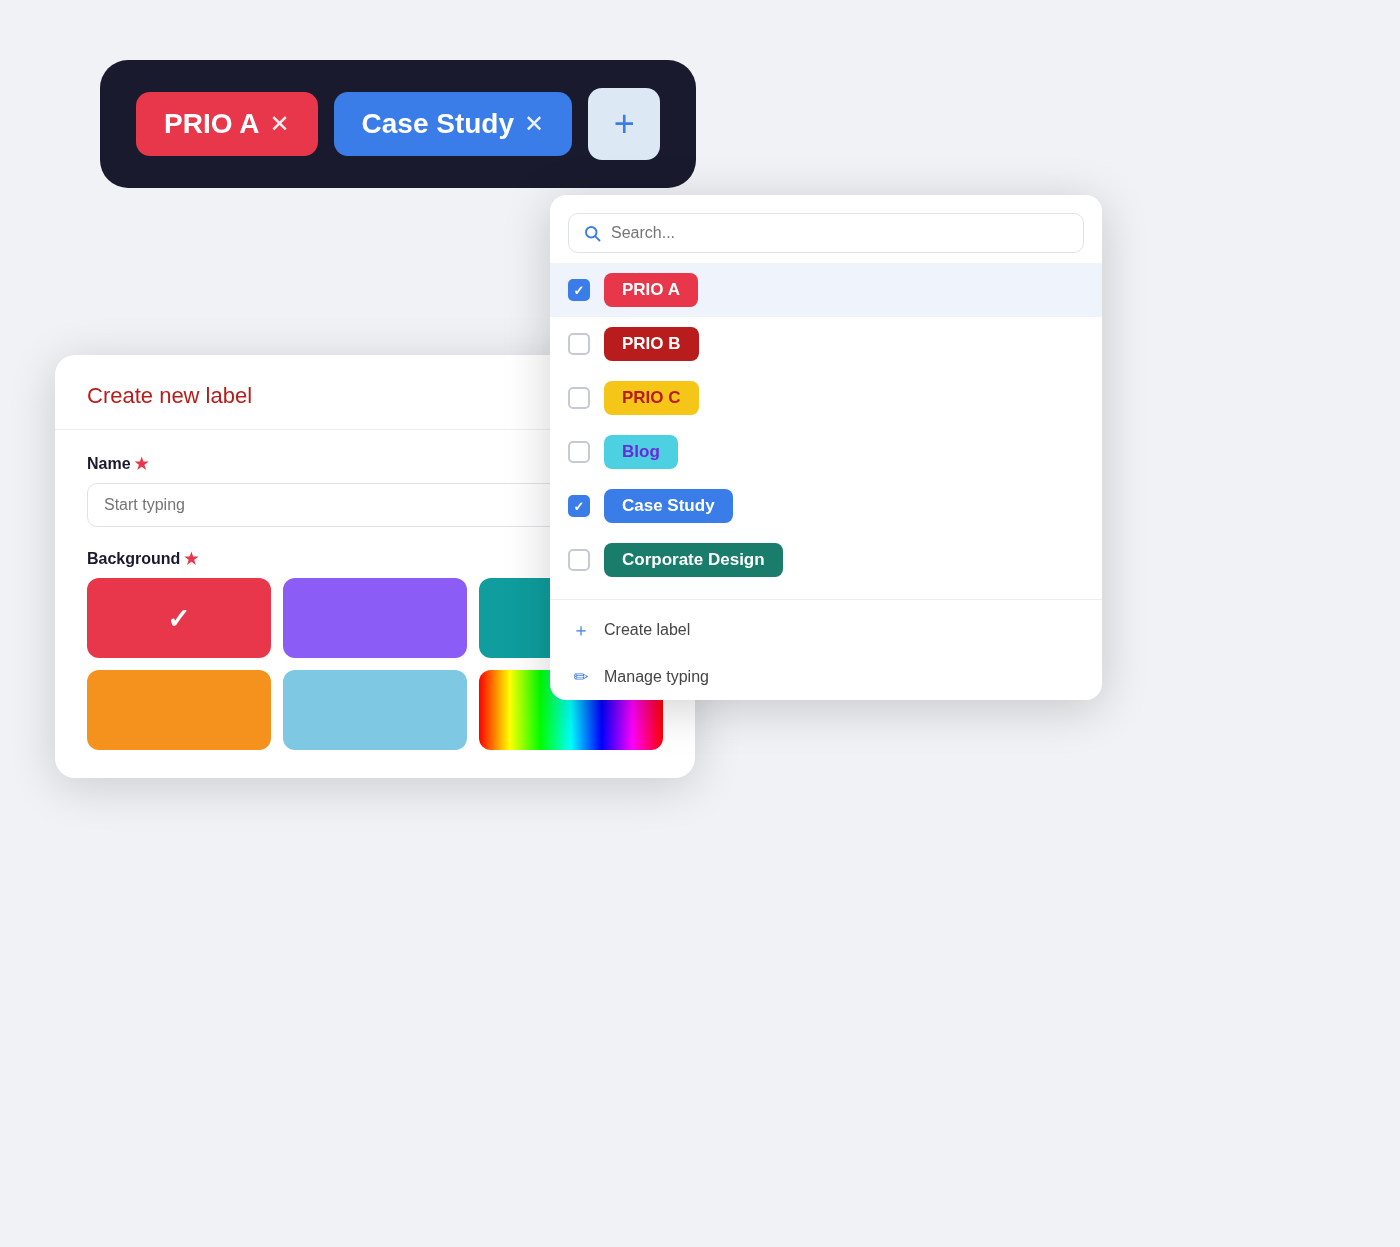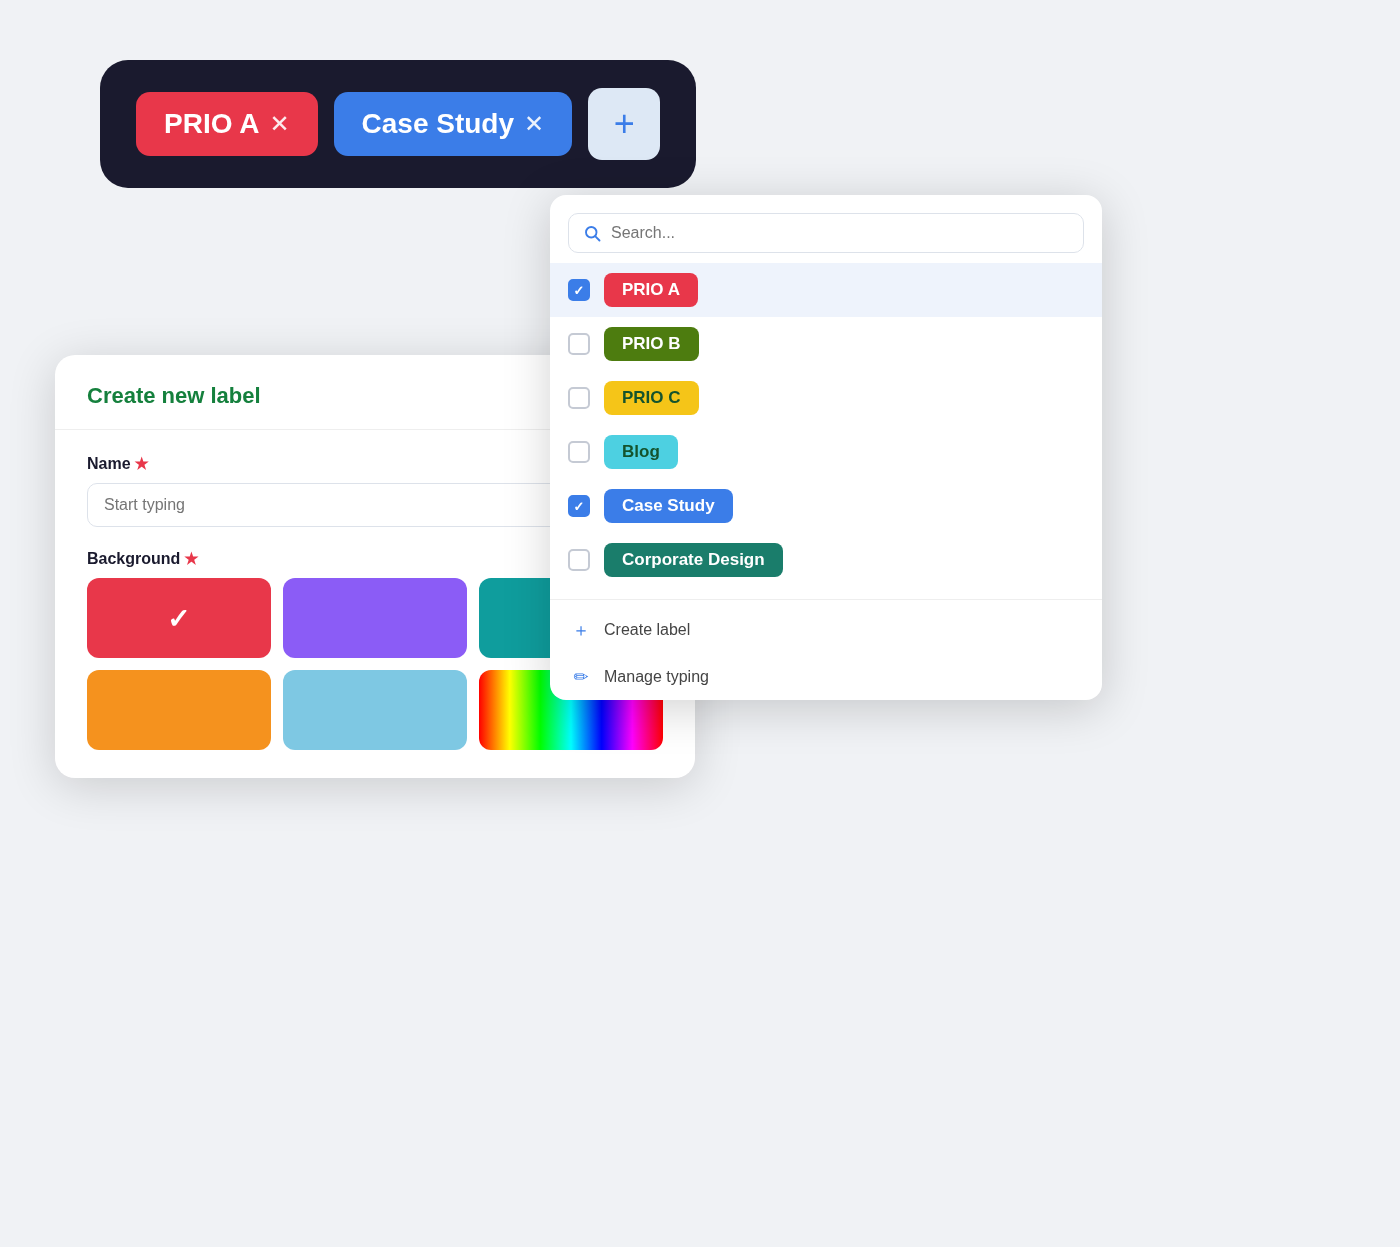--- a/index.html
+++ b/index.html
@@ -158,23 +158,23 @@
 
     .label-badge {
       padding: 7px 18px;
       border-radius: 8px;
       font-size: 17px;
       font-weight: 700;
       color: #fff;
     }
 
     .label-prio-a { background: #e8374a; }
-    .label-prio-b { background: #4d7c0f; }
-    .label-prio-c { background: #f5c518; color: #14532d; }
-    .label-blog   { background: #4dd0e1; color: #14532d; }
+    .label-prio-b { background: #b91c1c; }
+    .label-prio-c { background: #f5c518; color: #b91c1c; }
+    .label-blog   { background: #4dd0e1; color: #6d28d9; }
     .label-case-study { background: #3b7de8; }
     .label-corporate { background: #1a7d6b; }
 
     .dropdown-divider {
       border: none;
       border-top: 1.5px solid #eee;
       margin: 6px 0;
     }
 
     .dropdown-action {
@@ -207,22 +207,22 @@
       overflow: hidden;
     }
 
     .dialog-header {
       padding: 28px 32px 20px;
       border-bottom: 1.5px solid #eee;
     }
 
     .dialog-header h2 {
       font-size: 22px;
-      font-weight: 700;
-      color: #15803d;
+      font-weight: 400;
+      color: #b91c1c;
     }
 
     .dialog-body {
       padding: 24px 32px 28px;
     }
 
     .field-label {
       font-size: 16px;
       font-weight: 600;
       color: #1a1a2e;

